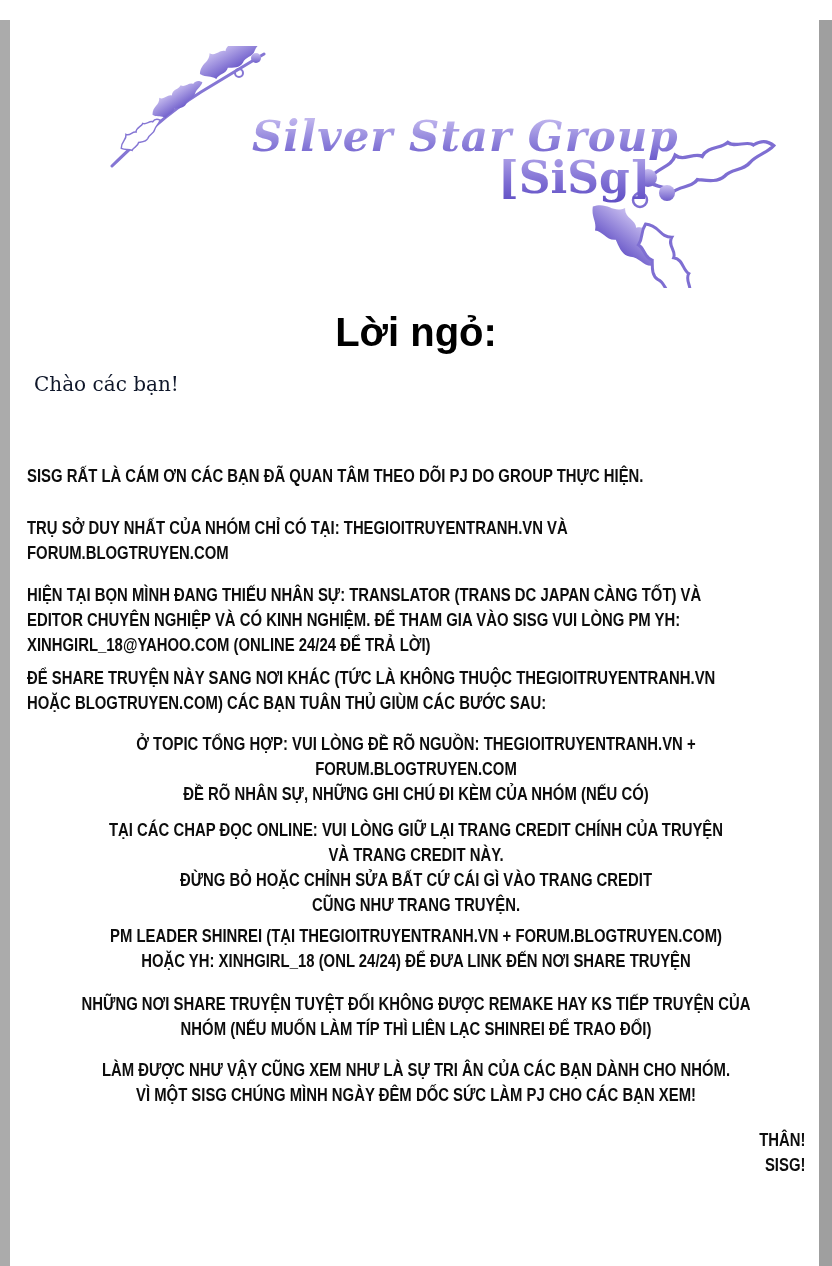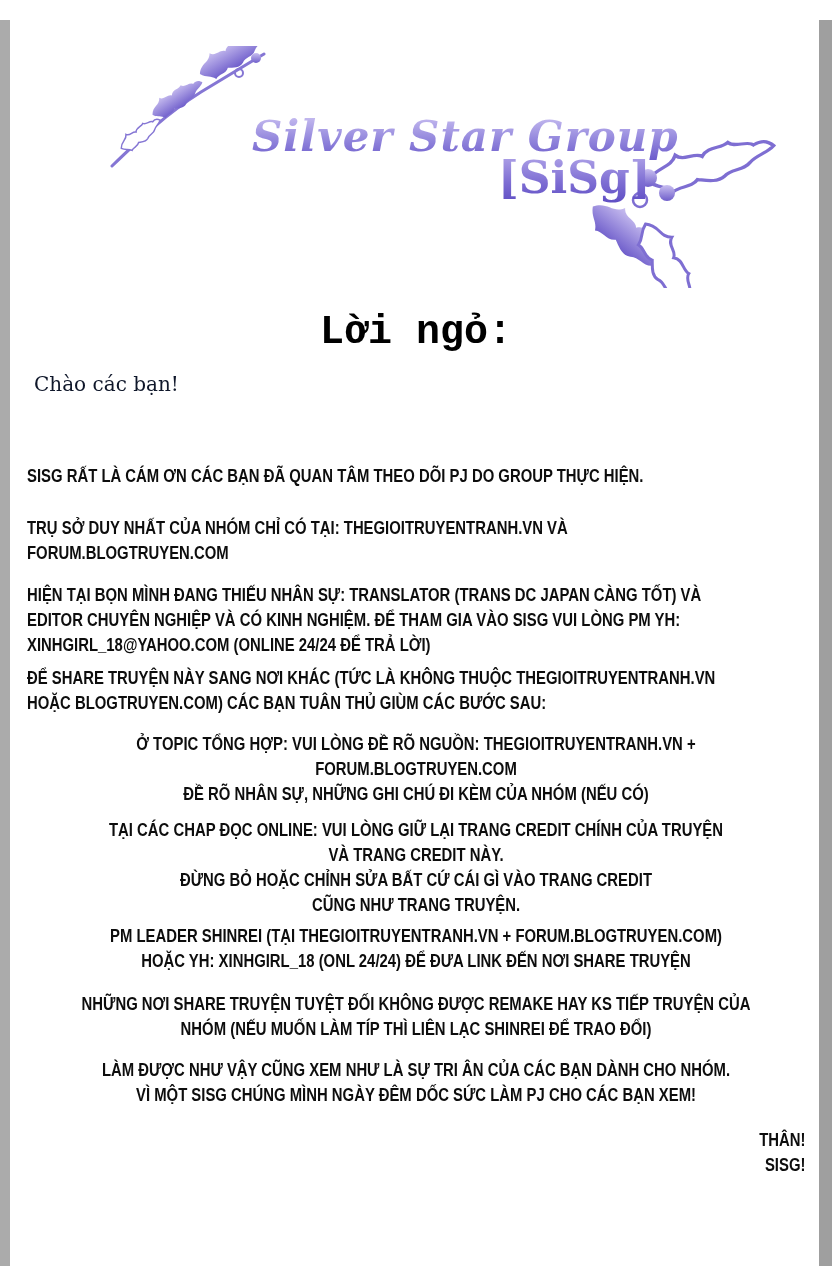--- a/index.html
+++ b/index.html
@@ -40,21 +40,21 @@
     font-weight:bold; font-size:44px;
     background:linear-gradient(180deg, #b5a9ea 0%, #7d6dd3 60%, #5f4ec4 100%);
     -webkit-background-clip:text; background-clip:text;
     color:transparent; -webkit-text-fill-color:transparent;
     white-space:nowrap;
   }
 
   .title {
     position:absolute; left:0; top:290px; width:832px;
     text-align:center;
-    font-family:Liberation Mono, monospace;
+    font-family:Liberation Sans, sans-serif;
     font-weight:bold; font-size:40px; color:#000;
   }
   .greeting {
     position:absolute; left:34px; top:352px;
     font-family:"DejaVu Serif", serif;
     font-size:20px; color:#0f172a;
   }
 
   
   .para {

